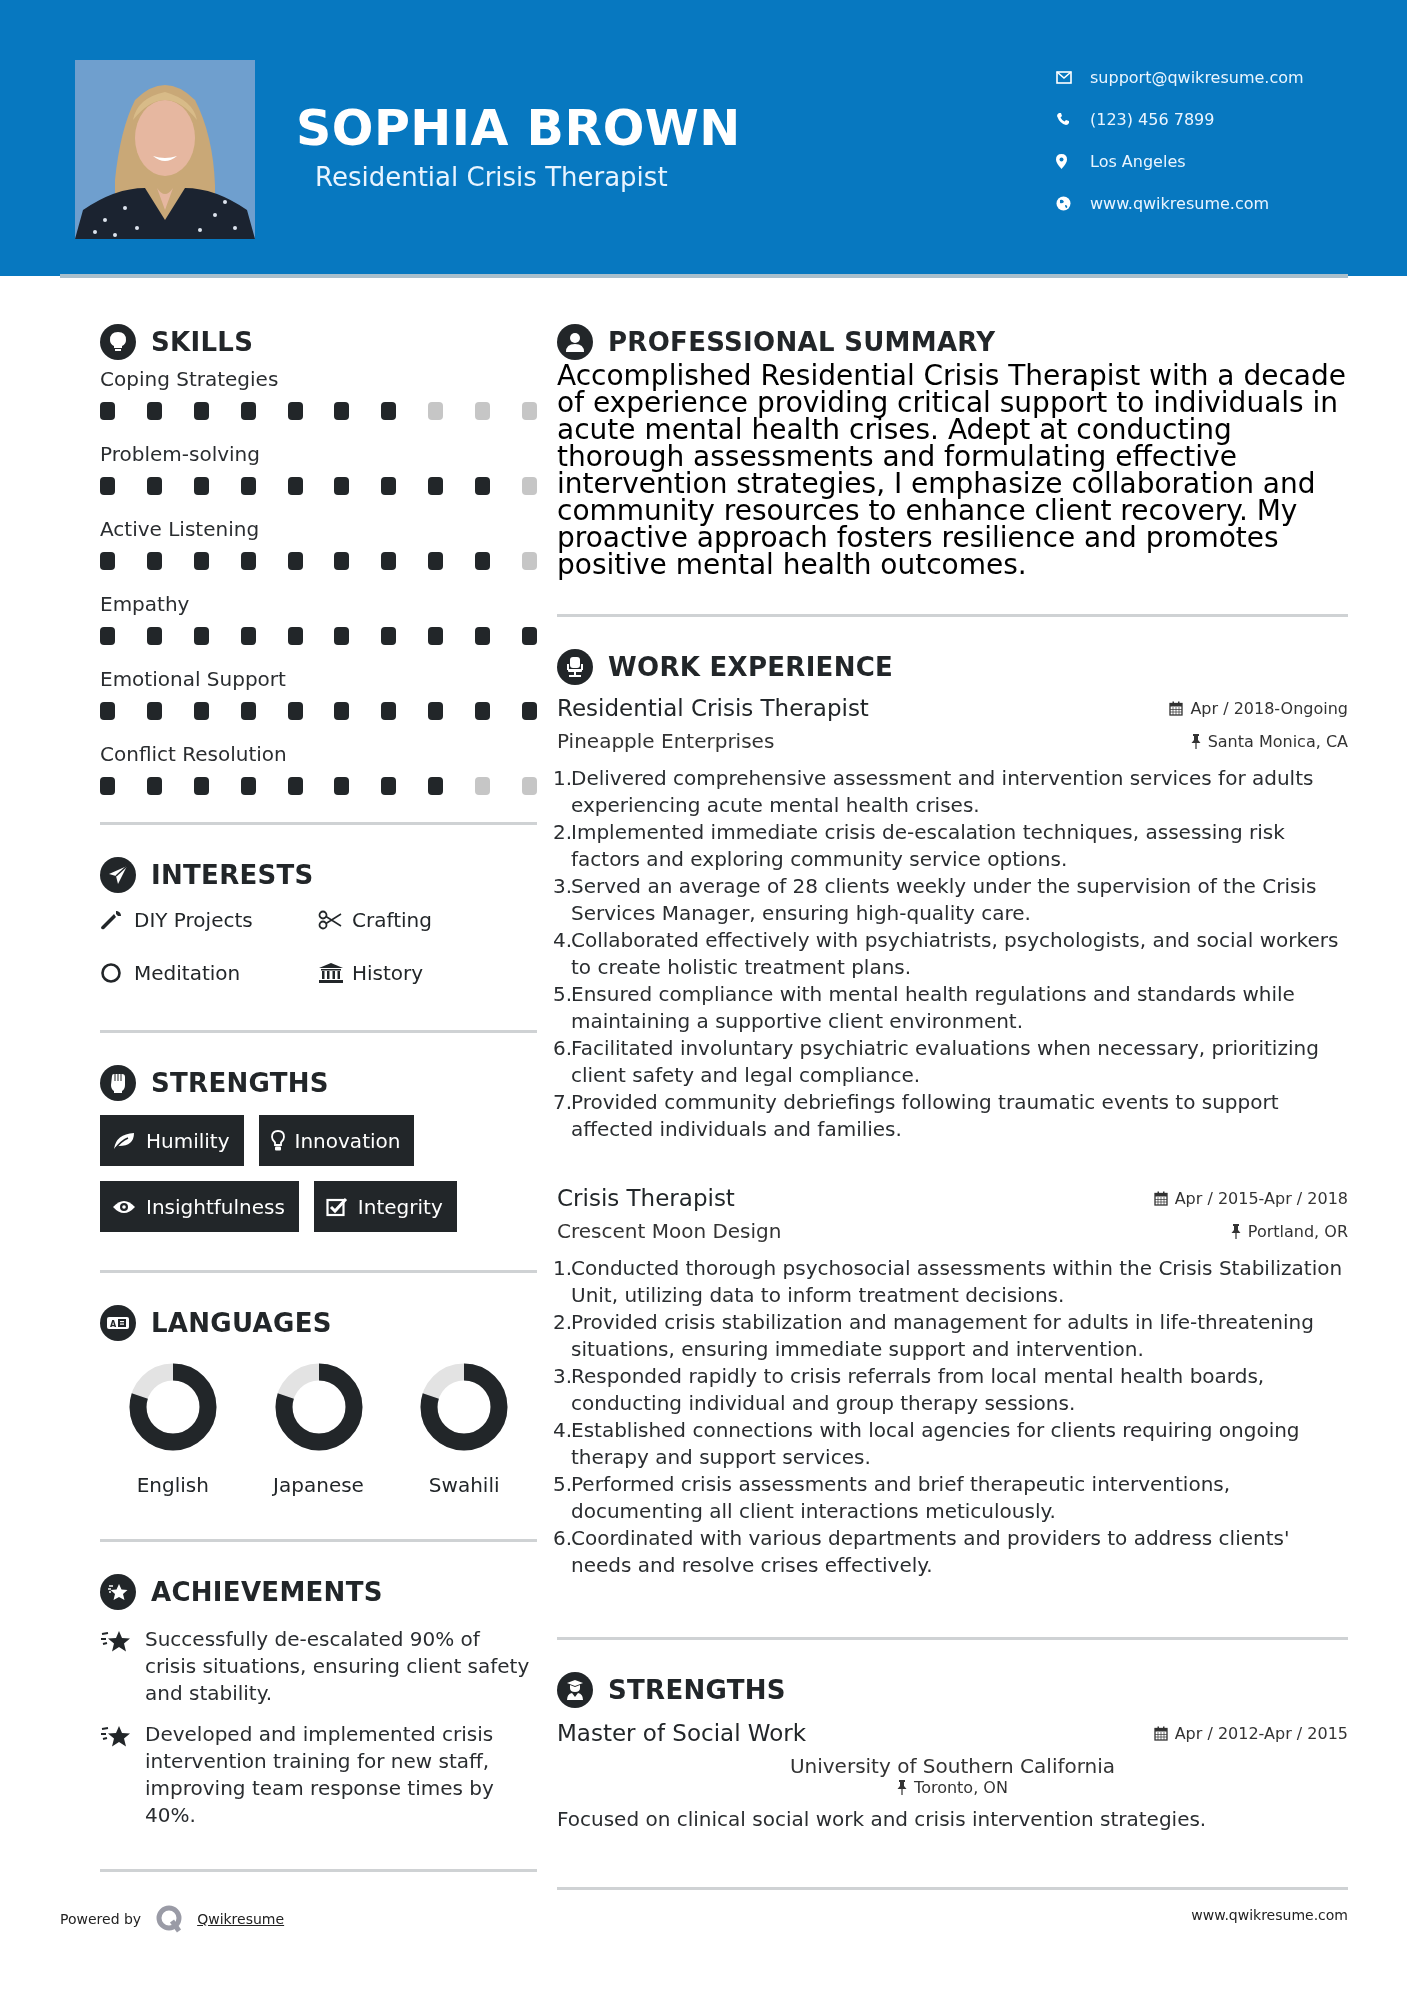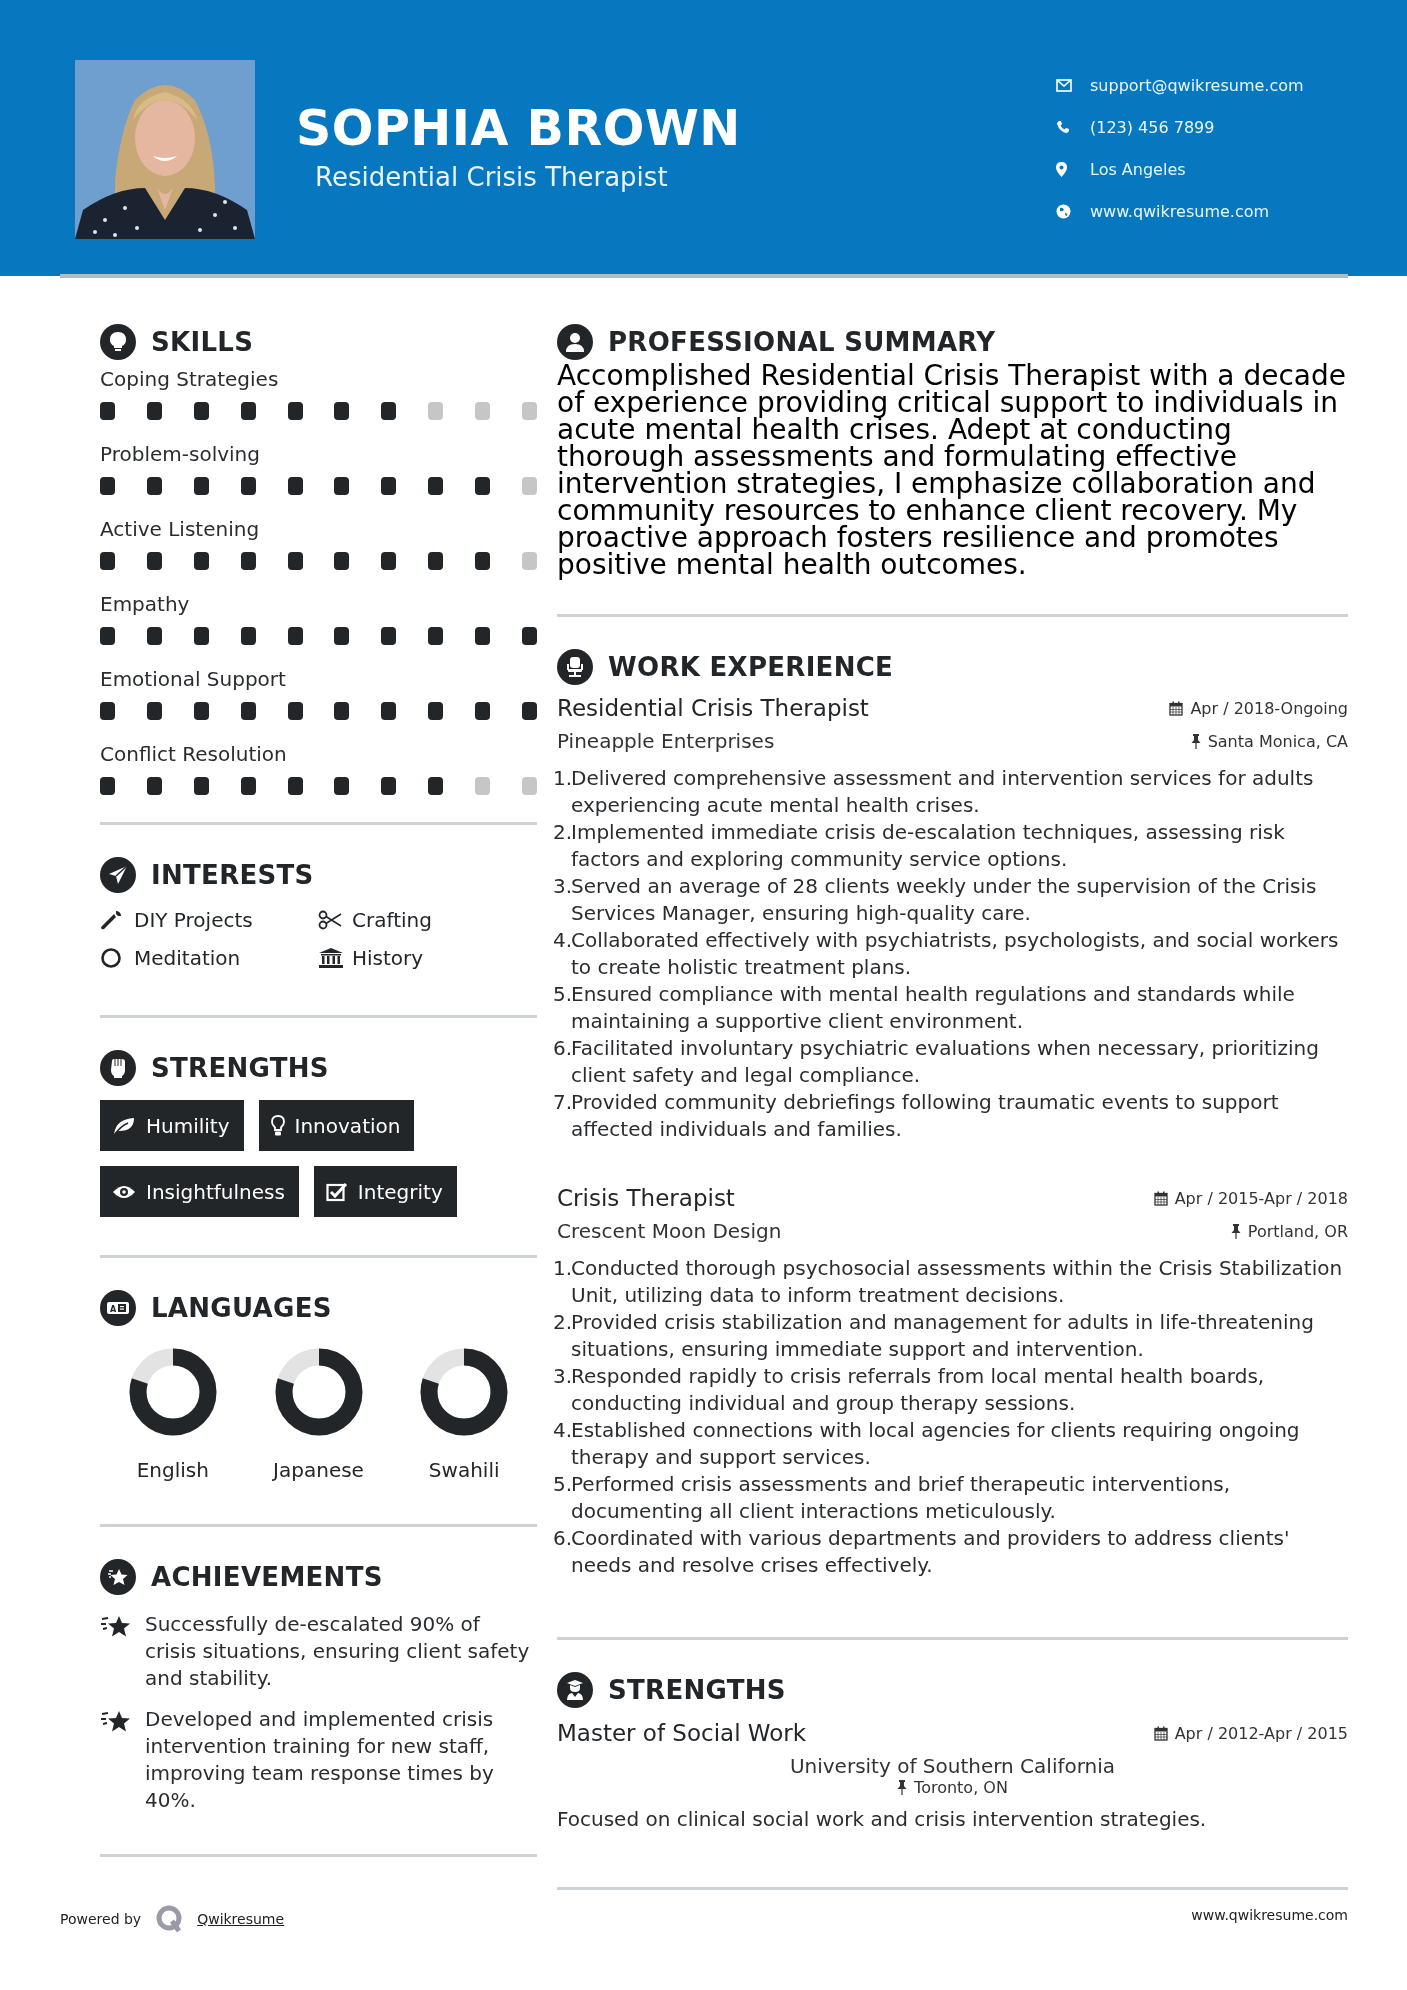--- a/index.html
+++ b/index.html
@@ -4,38 +4,38 @@
 <style>
   * { box-sizing: border-box; margin: 0; padding: 0; }
   html, body { width: 1407px; height: 1990px; background: #ffffff; }
   body { font-family: "DejaVu Sans", sans-serif; color: #222629; position: relative; overflow: hidden; }
 
   .header { position: absolute; left: 0; top: 0; width: 1407px; height: 276px; background: #0778c0; }
   .header-line { position: absolute; left: 60px; top: 274px; width: 1288px; height: 4px; background: #a9bfcc; }
   .photo { position: absolute; left: 75px; top: 60px; width: 180px; height: 179px; background: #6f9fce; overflow: hidden; }
   .name { position: absolute; left: 296px; top: 100px; color: #fff; font-weight: bold; font-size: 49px; letter-spacing: 0.5px; }
   .title { position: absolute; left: 315px; top: 162px; color: #e8f4ff; font-size: 26px; }
-  .contacts { position: absolute; left: 1056px; top: 64px; }
+  .contacts { position: absolute; left: 1056px; top: 56px; }
   .contact { display: flex; align-items: center; height: 42px; color: #eaf5ff; font-size: 16px; }
   .contact .ic { width: 34px; display: flex; align-items: center; }
 
   .col-left { position: absolute; left: 64px; top: 322px; width: 437px; margin-left: 36px; }
   .col-right { position: absolute; left: 557px; top: 322px; width: 791px; }
 
   .sec-head { display: flex; align-items: center; height: 40px; }
   .sec-icon { width: 36px; height: 36px; border-radius: 50%; background: #222629; display: flex; align-items: center; justify-content: center; margin-right: 15px; flex-shrink: 0; }
   .sec-title { font-weight: bold; font-size: 26px; color: #222629; letter-spacing: 0.3px; }
   .divider { height: 3px; background: #cfd2d4; }
 
   .skill-name { font-size: 20px; color: #2a2d30; margin-top: 2px; height: 31px; line-height: 31px; }
   .dots { display: flex; justify-content: space-between; height: 42px; padding-top: 7px; width: 437px; }
   .dot { width: 15px; height: 18px; border-radius: 4px; background: #222629; }
   .dot.off { background: #c6c6c6; }
 
-  .interests { display: grid; grid-template-columns: 218px 219px; row-gap: 4px; margin-top: 8px; }
+  .interests { display: grid; grid-template-columns: 218px 219px; row-gap: 19px; margin-top: 8px; }
   .interest { display: flex; align-items: center; font-size: 20px; height: 34px; }
   .interest .ic { width: 34px; display: flex; align-items: center; }
 
   .tags { display: flex; flex-wrap: wrap; gap: 15px 15px; margin-top: 12px; }
   .tag { background: #222629; color: #fff; font-size: 20px; height: 51px; padding: 0 14px 0 12px; display: flex; align-items: center; }
   .tag .ic { margin-right: 10px; display: flex; align-items: center; }
 
   .langs { display: flex; margin-top: 20px; }
   .lang { width: 146px; display: flex; flex-direction: column; align-items: center; }
   .lang-label { font-size: 20px; margin-top: 22px; }

